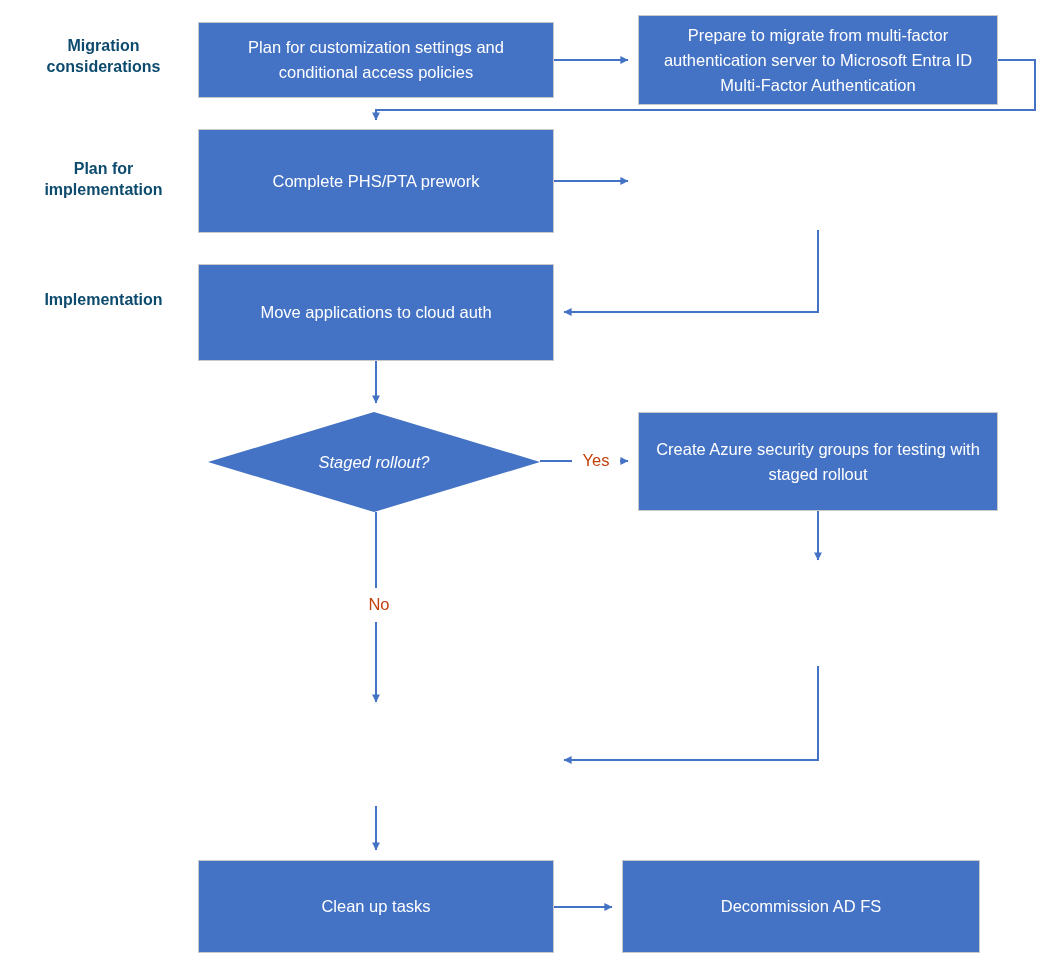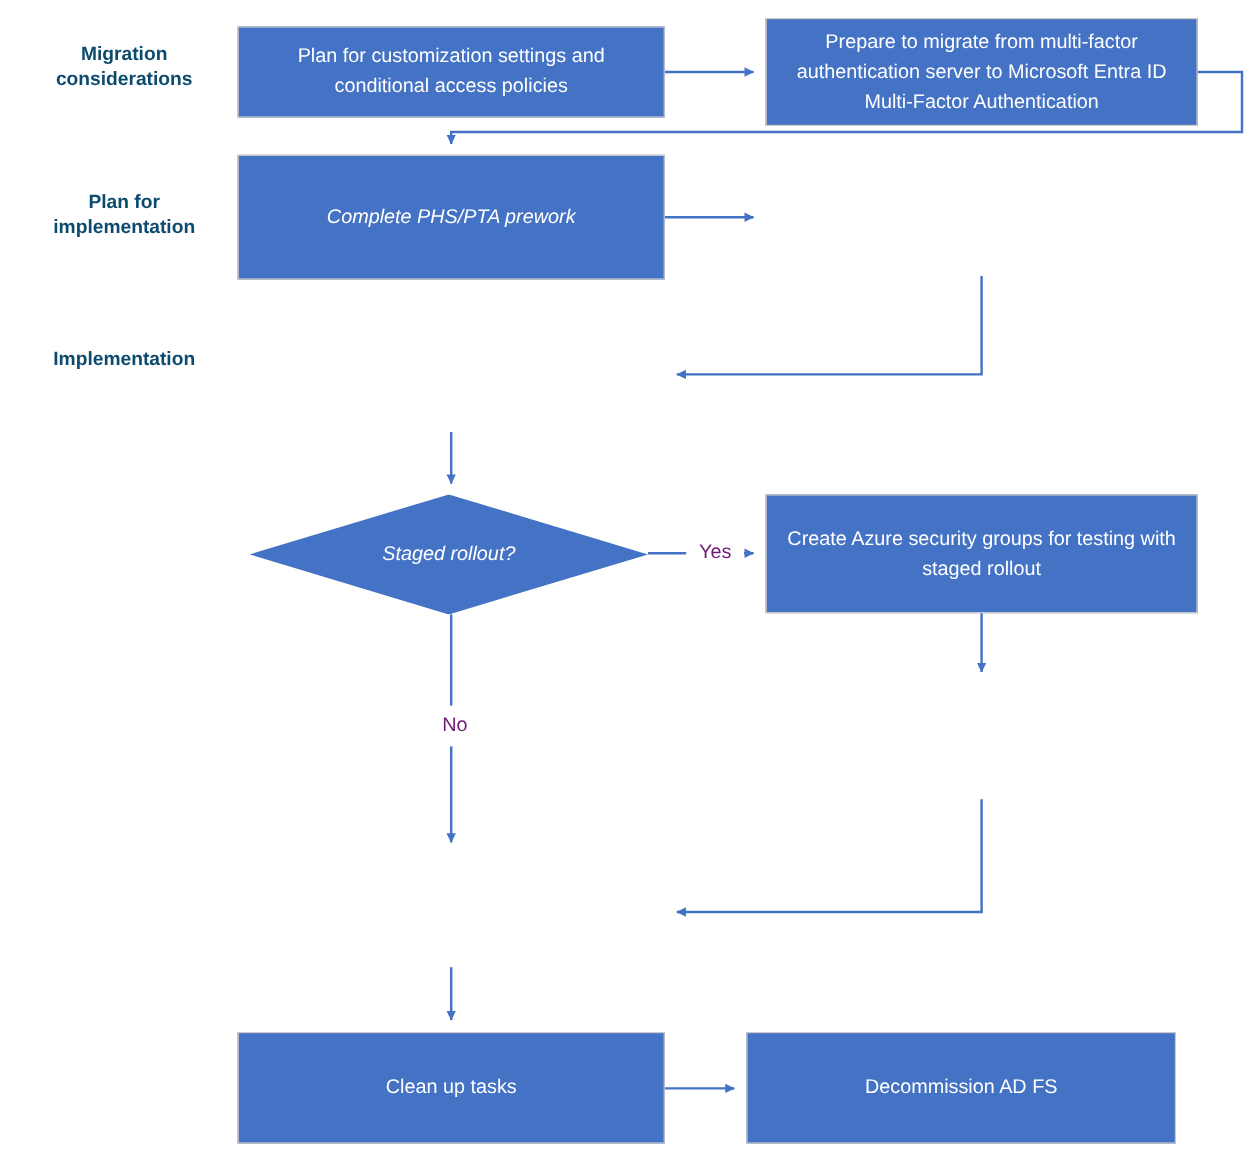--- a/index.html
+++ b/index.html
@@ -57,21 +57,21 @@
     height: 100%;
     display: flex;
     align-items: center;
     justify-content: center;
     color: #ffffff;
     font-size: 16.5px;
     text-align: center;
   }
   .edge-label {
     position: absolute;
-    color: #701a75;
+    color: #c2410c;
     font-size: 16.5px;
     line-height: 20px;
     background: #ffffff;
     padding: 0 3px;
     text-align: center;
   }
   #edges {
     position: absolute;
     left: 0;
     top: 0;
@@ -122,23 +122,24 @@
 
   <div class="swim-label" style="left:16px; top:158px; width:175px;">Plan for
 implementation</div>
 
   <div class="swim-label" style="left:16px; top:289px; width:175px;">Implementation</div>
 
   <div class="node" style="left:198px; top:22px; width:356px; height:76px;">Plan for customization settings and conditional access policies</div>
 
   <div class="node" style="left:638px; top:15px; width:360px; height:90px;">Prepare to migrate from multi-factor authentication server to Microsoft Entra ID Multi-Factor Authentication</div>
 
-  <div class="node" style="left:198px; top:129px; width:356px; height:104px;font-style:italic;">Complete PHS/PTA prework</div>
+  <div class="node" style="left:198px; top:129px; width:356px; height:104px;">Complete PHS/PTA prework</div>
 
 
+  <div class="node" style="left:198px; top:264px; width:356px; height:97px;">Move applications to cloud auth</div>
 
   <div class="diamond-wrap" style="left:208px; top:412px; width:332px; height:100px;font-style:italic;">
     <svg width="332" height="100" viewBox="0 0 332 100">
       <polygon points="166,0 332,50 166,100 0,50" fill="#4472C4"></polygon>
     </svg>
     <div class="diamond-text">Staged rollout?</div>
   </div>
 
   <div class="node" style="left:638px; top:412px; width:360px; height:99px;">Create Azure security groups for testing with staged rollout</div>
 

